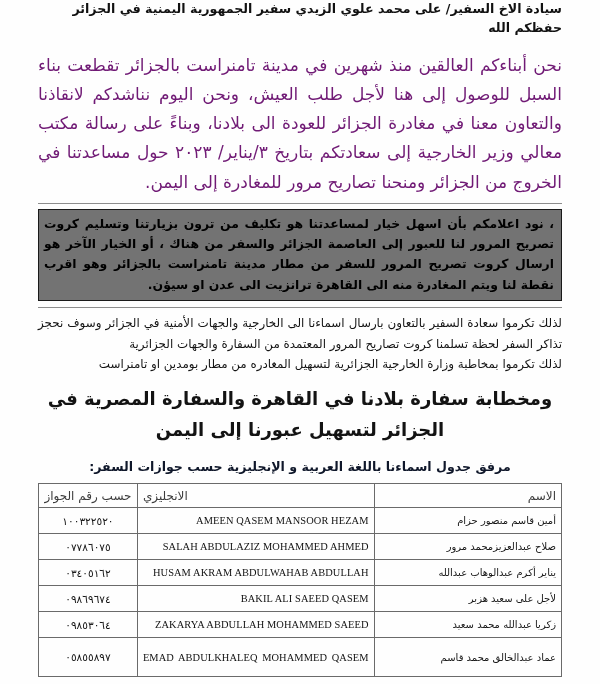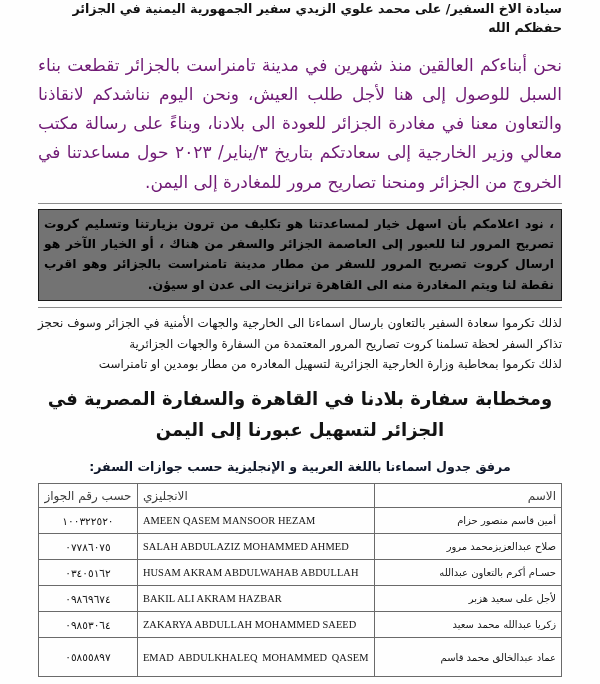--- a/index.html
+++ b/index.html
@@ -158,21 +158,21 @@
     direction: rtl;
   }
   td.cell-name {
     font-size: 10px;
     color: #171717;
     height: 21px;
   }
   td.cell-eng {
     font-size: 10.4px;
     direction: ltr;
-    text-align: left;
+    text-align: right;
     font-family: "Liberation Serif", "DejaVu Serif", serif;
     color: #121212;
     letter-spacing: 0.1px;
   }
   td.cell-eng.spread {
     text-align: justify;
     text-align-last: justify;
   }
   td.cell-pass {
     font-size: 10.6px;
@@ -223,27 +223,27 @@
         <td class="cell-name">أمين قاسم منصور  حزام</td>
         <td class="cell-eng">AMEEN QASEM MANSOOR HEZAM</td>
         <td class="cell-pass">١٠٠٣٢٢٥٢٠</td>
       </tr>
       <tr>
         <td class="cell-name">صلاح عبدالعزيزمحمد مرور</td>
         <td class="cell-eng">SALAH ABDULAZIZ MOHAMMED AHMED</td>
         <td class="cell-pass">٠٧٧٨٦٠٧٥</td>
       </tr>
       <tr>
-        <td class="cell-name">حسـام أكرم بالتعاون عبدالله</td>
+        <td class="cell-name">يناير أكرم عبدالوهاب عبدالله</td>
         <td class="cell-eng">HUSAM AKRAM ABDULWAHAB ABDULLAH</td>
         <td class="cell-pass">٠٣٤٠٥١٦٢</td>
       </tr>
       <tr>
         <td class="cell-name">لأجل على سعيد هزبر</td>
-        <td class="cell-eng">BAKIL ALI AKRAM HAZBAR</td>
+        <td class="cell-eng">BAKIL ALI SAEED QASEM</td>
         <td class="cell-pass">٠٩٨٦٩٦٧٤</td>
       </tr>
       <tr>
         <td class="cell-name">زكريا عبدالله محمد سعيد</td>
         <td class="cell-eng">ZAKARYA ABDULLAH MOHAMMED SAEED</td>
         <td class="cell-pass">٠٩٨٥٣٠٦٤</td>
       </tr>
       <tr class="tall">
         <td class="cell-name">عماد عبدالخالق محمد قاسم</td>
         <td class="cell-eng spread">EMAD      ABDULKHALEQ      MOHAMMED QASEM</td>

